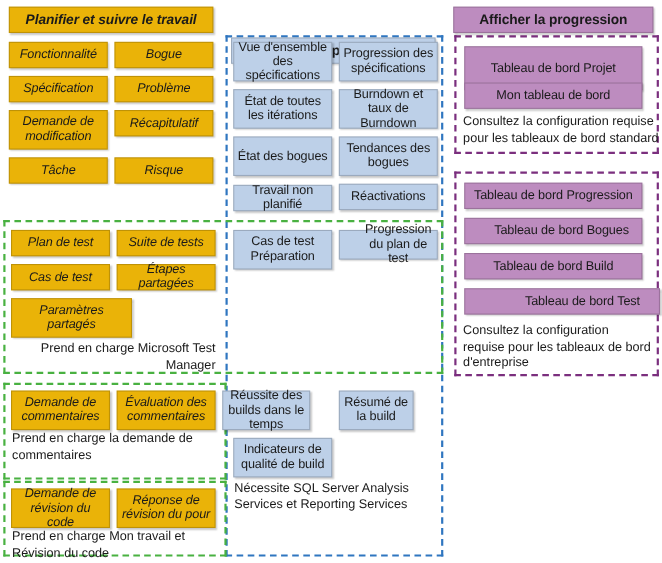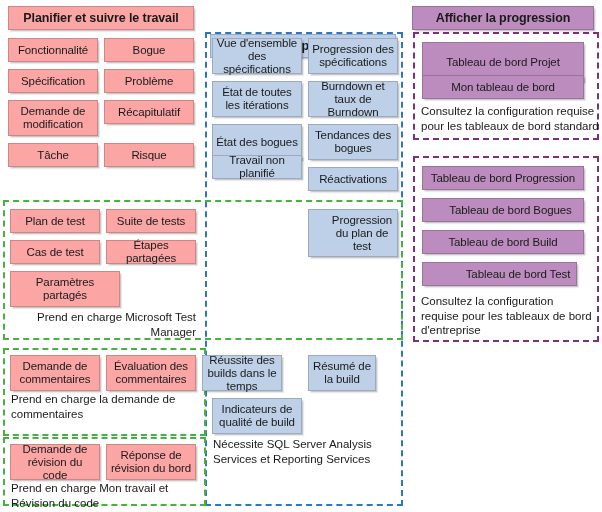--- a/index.html
+++ b/index.html
@@ -25,21 +25,21 @@
     box-sizing:border-box;
     display:flex;align-items:center;justify-content:center;
     text-align:center;
     font-size:11.5px;
     line-height:13px;
     letter-spacing:-0.1px;
     border:1px solid rgba(0,0,0,0.18);
     box-shadow:1.5px 1.5px 1.6px rgba(0,0,0,0.22);
     padding:1px 3px;
   }
-  .chip.green{background:#fca5a5;}
+  .chip.green{background:#eab308;font-style:italic;}
   .chip.blue{background:#bdd0e8;}
   .chip.purple{background:#bd8cbf;}
 
   .header{
     font-weight:bold;
     font-size:12.5px;
     height:24px;
     box-shadow:1.5px 1.5px 1.6px rgba(0,0,0,0.22);
   }
 
@@ -104,42 +104,43 @@
     <div class="chip green" style="left:10px;top:271px;width:110px;height:36px;">Paramètres partagés</div>
 
     <div class="note" style="left:11px;top:310px;width:185px;text-align:right;">Prend en charge Microsoft Test Manager</div>
 
     <div class="chip green" style="left:10px;top:355px;width:90px;height:36px;">Demande de commentaires</div>
     <div class="chip green" style="left:106px;top:355px;width:90px;height:36px;">Évaluation des commentaires</div>
 
     <div class="note" style="left:11px;top:392px;width:188px;">Prend en charge la demande de commentaires</div>
 
     <div class="chip green" style="left:10px;top:444px;width:90px;height:36px;">Demande de révision du code</div>
-    <div class="chip green" style="left:106px;top:444px;width:90px;height:36px;">Réponse de révision du bord</div>
+    <div class="chip green" style="left:106px;top:444px;width:90px;height:36px;">Réponse de révision du pour</div>
 
     <div class="note" style="left:11px;top:481px;width:190px;">Prend en charge Mon travail et Révision du code</div>
   </div>
 
   <div class="col" id="col-report">
 
     <div class="chip blue header" style="left:8px;top:6px;width:186px;margin-top:28px;">Rapport de progression</div>
 
     <div class="chip blue" style="left:10px;top:38px;width:90px;height:36px;">Vue d'ensemble des spécifications</div>
     <div class="chip blue" style="left:106px;top:38px;width:90px;height:36px;">Progression des spécifications</div>
 
     <div class="chip blue" style="left:10px;top:81px;width:90px;height:36px;">État de toutes les itérations</div>
     <div class="chip blue" style="left:106px;top:81px;width:90px;height:36px;">Burndown et taux de Burndown</div>
 
     <div class="chip blue" style="left:10px;top:124px;width:90px;height:36px;">État des bogues</div>
     <div class="chip blue" style="left:106px;top:124px;width:90px;height:36px;">Tendances des bogues</div>
 
-    <div class="chip blue" style="left:10px;top:155px;width:90px;height:24px;">Travail non planifié</div>
+    <div class="chip blue" style="left:10px;top:168px;width:90px;height:24px;">Travail non planifié</div>
     <div class="chip blue" style="left:106px;top:167px;width:90px;height:24px;">Réactivations</div>
 
-    <div class="chip blue" style="left:106px;top:209px;width:90px;height:48px;padding-left:21px;">Progression du plan de test</div>
+    <div class="chip blue" style="left:10px;top:209px;width:90px;height:36px;">Cas de test Préparation</div>
+    <div class="chip blue" style="left:106px;top:209px;width:90px;height:27px;padding-left:21px;">Progression du plan de test</div>
 
     <div class="chip blue" style="left:0;top:355px;width:80px;height:36px;">Réussite des builds dans le temps</div>
     <div class="chip blue" style="left:106px;top:355px;width:68px;height:36px;">Résumé de la build</div>
 
     <div class="chip blue" style="left:10px;top:398px;width:90px;height:36px;">Indicateurs de qualité de build</div>
 
     <div class="note" style="left:11px;top:437px;width:190px;">Nécessite SQL Server Analysis Services et Reporting Services</div>
   </div>
 
   <div class="col" id="col-view">
@@ -147,18 +148,18 @@
     <div class="chip purple header" style="left:8px;top:6px;width:182px;">Afficher la progression</div>
 
     <div class="chip purple" style="left:18px;top:42px;width:162px;height:40px;">Tableau de bord Projet</div>
     <div class="chip purple" style="left:18px;top:75px;width:162px;height:24px;">Mon tableau de bord</div>
 
     <div class="note" style="left:17px;top:104px;width:178px;">Consultez la configuration requise pour les tableaux de bord standard</div>
 
     <div class="chip purple" style="left:18px;top:166px;width:162px;height:24px;">Tableau de bord Progression</div>
     <div class="chip purple" style="left:18px;top:198px;width:162px;height:24px;padding-left:18px;">Tableau de bord Bogues</div>
     <div class="chip purple" style="left:18px;top:230px;width:162px;height:24px;">Tableau de bord Build</div>
-    <div class="chip purple" style="left:18px;top:262px;width:155px;height:24px;padding-left:40px;">Tableau de bord Test</div>
+    <div class="chip purple" style="left:18px;top:262px;width:178px;height:24px;padding-left:40px;">Tableau de bord Test</div>
 
     <div class="note" style="left:17px;top:294px;width:172px;">Consultez la configuration requise pour les tableaux de bord d'entreprise</div>
   </div>
 
 </div>
 
 </body></html>

